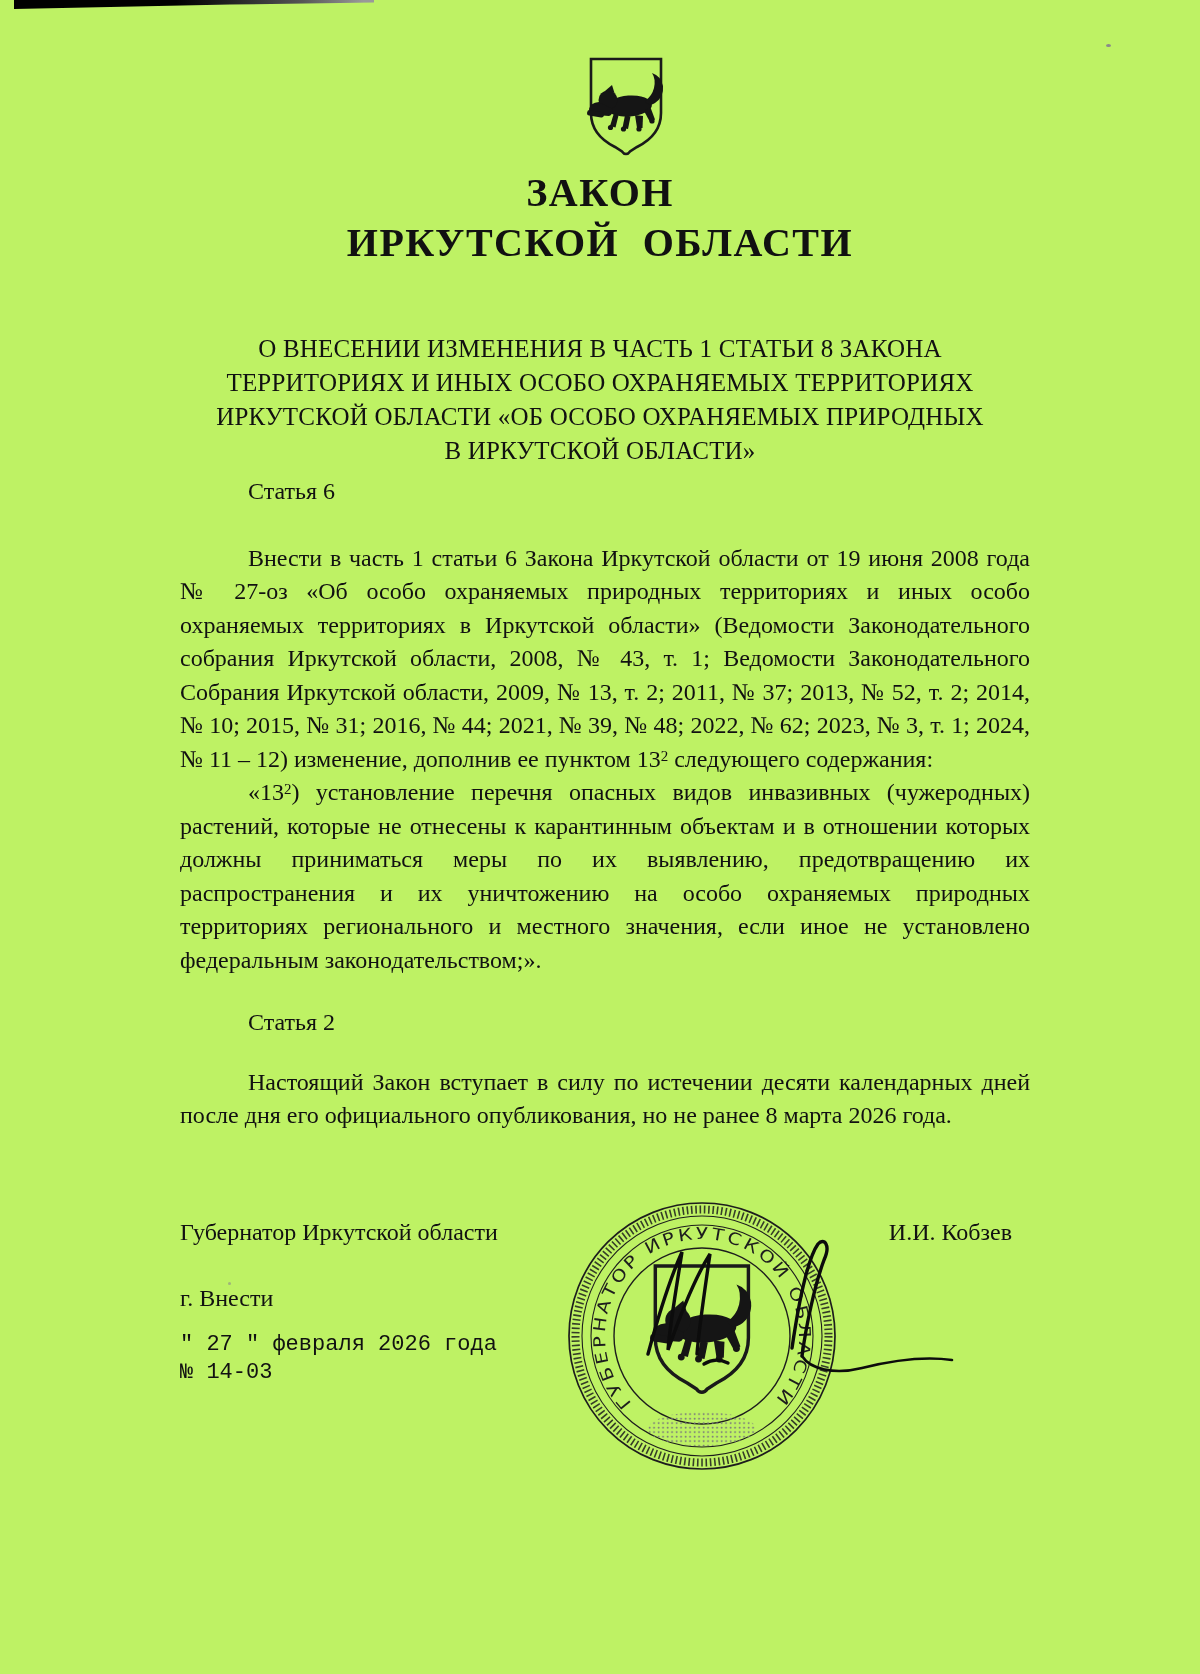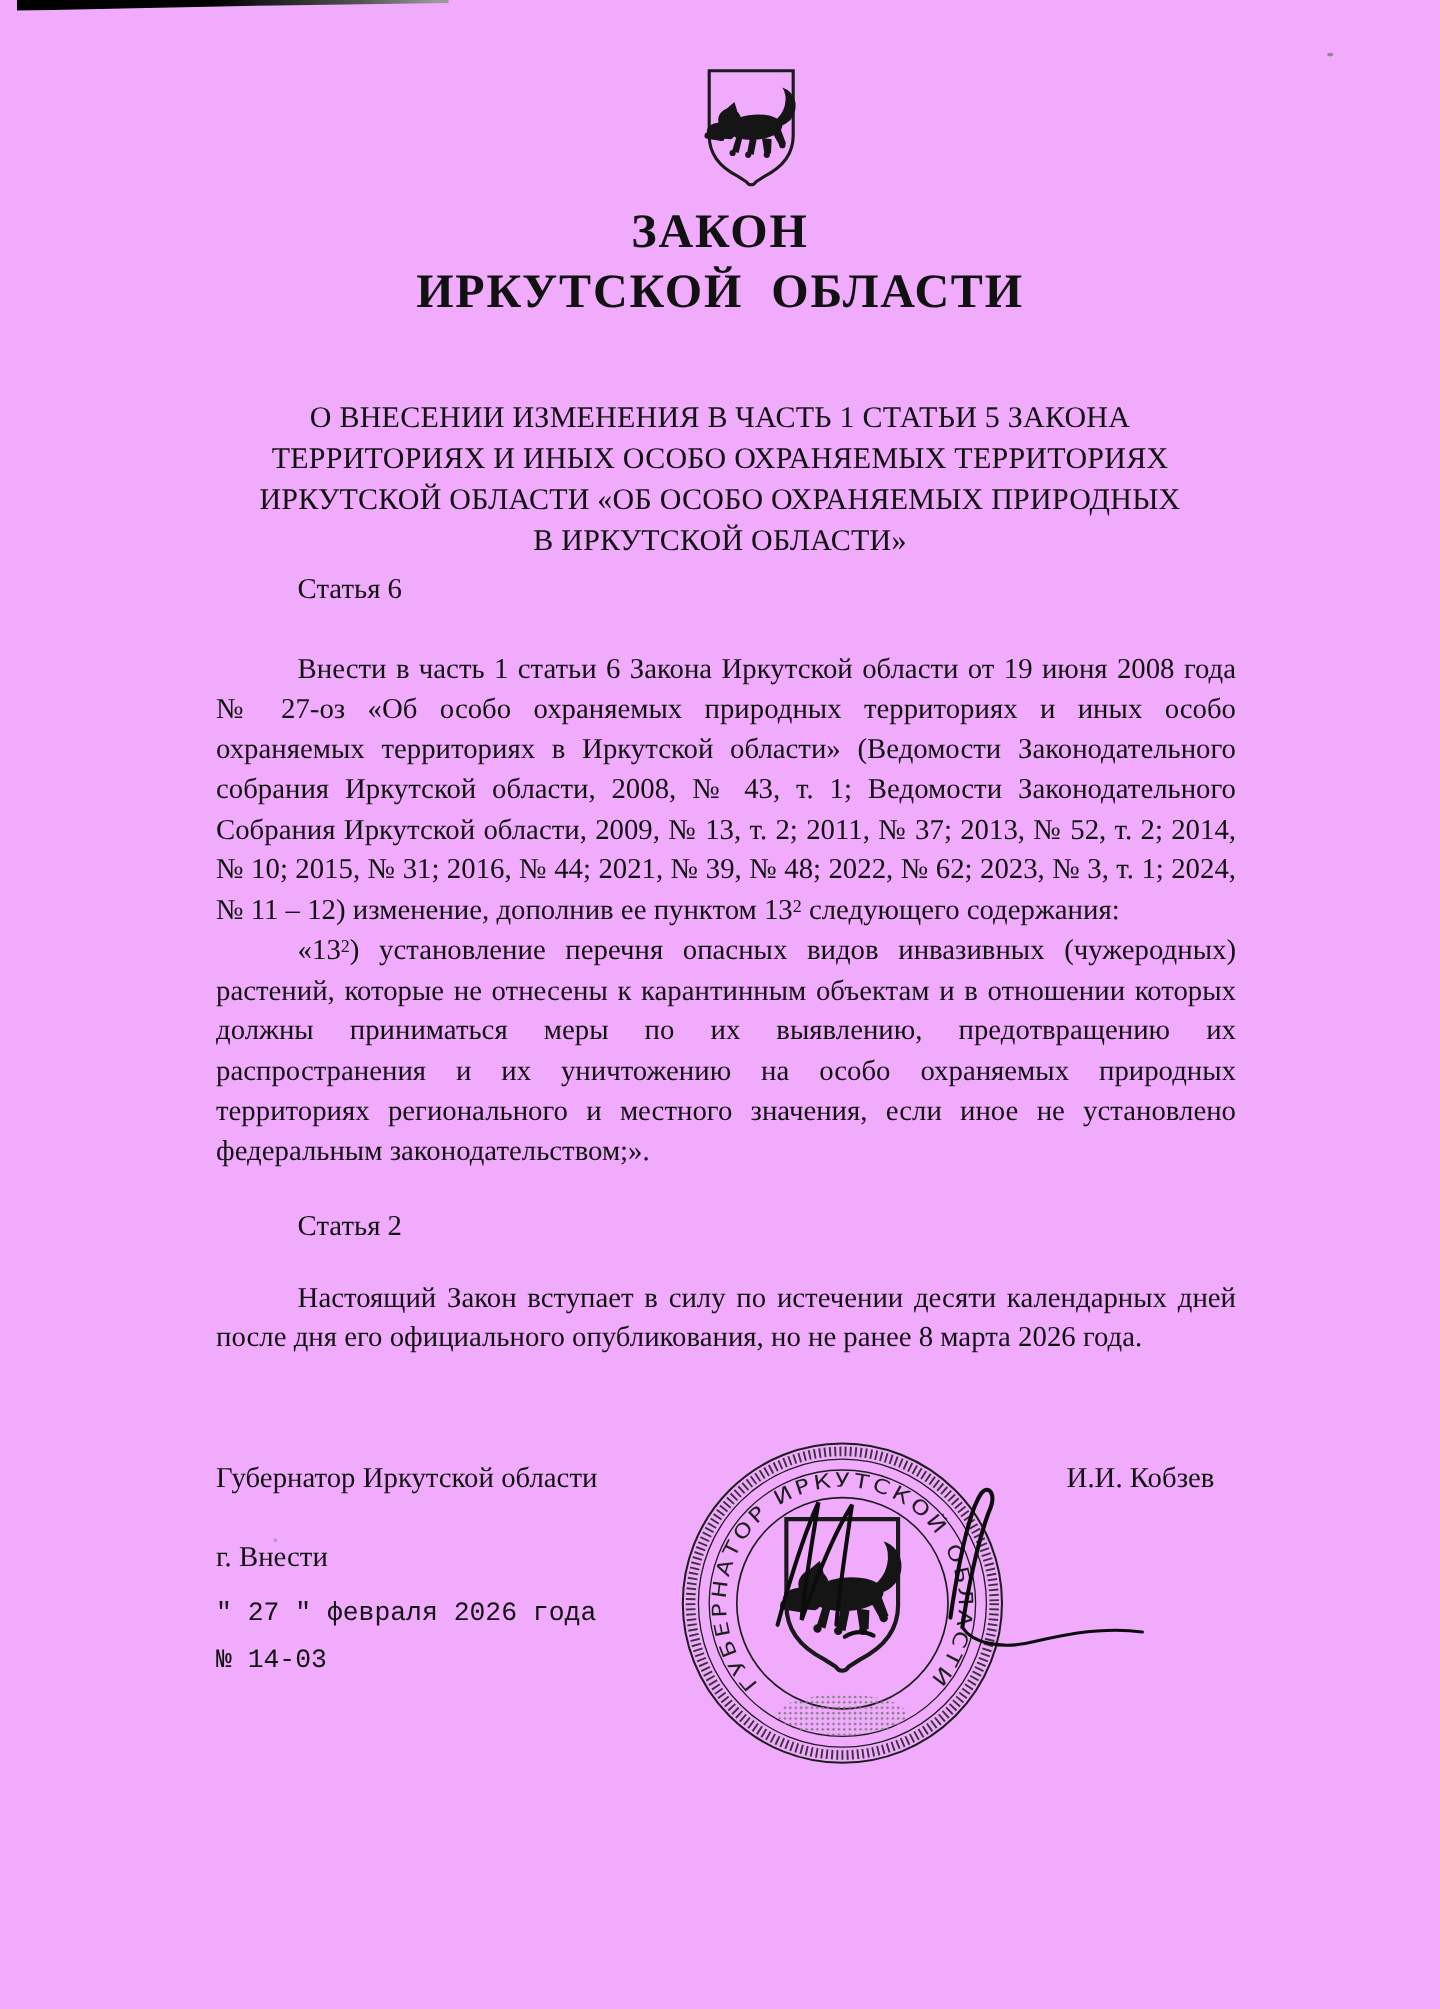--- a/index.html
+++ b/index.html
@@ -1,19 +1,19 @@
 <!DOCTYPE html>
 <html><head>
 <meta charset="utf-8">
 <style>
   html,body{margin:0;padding:0;background:#e8e8e8;}
   .page{
     position:relative;
     width:1200px;height:1674px;
-    background:#f0abfc;
+    background:#bef264;
     margin:0 auto;
     overflow:hidden;
     font-family:"Liberation Serif", serif;
     color:#111;
   }
   
   .scan-streak{
     position:absolute;left:14px;top:0;width:360px;height:9px;
     background:linear-gradient(to right,#000 0 45%,#222 60%,#555 80%,#999 97%);
     clip-path:polygon(0 0,100% 0,100% 28%,60% 50%,30% 75%,0 100%);
@@ -54,21 +54,21 @@
     display:flex;justify-content:space-between;align-items:baseline;
     margin-top:83px;
   }
   .sig-name{margin-right:18px;}
   .city-line{margin-top:33px;}
   .mono-line{
     font-family:"Liberation Mono", monospace;
     font-size:22px;line-height:26px;letter-spacing:0;
   }
   .date-line{margin-top:16px;}
-  .number-line{margin-top:13px;}
+  .number-line{margin-top:2px;}
 
   
   .stamp-svg{position:absolute;left:558px;top:1192px;width:288px;height:288px;z-index:2;}
   .signature-svg{position:absolute;left:618px;top:1236px;width:340px;height:155px;z-index:3;}
 </style>
 </head>
 <body>
 
 <div class="page">
 
@@ -101,21 +101,21 @@
     </defs>
     <use href="#shield-shape"></use>
   </svg>
 
   <div class="title-block">
     <div class="title-line">ЗАКОН</div>
     <div class="title-line">ИРКУТСКОЙ ОБЛАСТИ</div>
   </div>
 
   <div class="subject-block">
-    <div class="subject-line">О ВНЕСЕНИИ ИЗМЕНЕНИЯ В ЧАСТЬ 1 СТАТЬИ 5 ЗАКОНА</div>
+    <div class="subject-line">О ВНЕСЕНИИ ИЗМЕНЕНИЯ В ЧАСТЬ 1 СТАТЬИ 8 ЗАКОНА</div>
     <div class="subject-line">ТЕРРИТОРИЯХ И ИНЫХ ОСОБО ОХРАНЯЕМЫХ ТЕРРИТОРИЯХ</div>
     <div class="subject-line">ИРКУТСКОЙ ОБЛАСТИ «ОБ ОСОБО ОХРАНЯЕМЫХ ПРИРОДНЫХ</div>
     <div class="subject-line">В ИРКУТСКОЙ ОБЛАСТИ»</div>
   </div>
 
   <div class="column">
 
     <p class="article-label">Статья 6</p>
 
     <p class="para first"><span>Внести в часть 1 статьи 6 Закона Иркутской области от 19 июня 2008 года № 27-оз «Об особо охраняемых природных территориях и иных особо охраняемых территориях в Иркутской области» (Ведомости Законодательного собрания Иркутской области, 2008, № 43, т. 1; Ведомости Законодательного Собрания Иркутской области, 2009, № 13, т. 2; 2011, № 37; 2013, № 52, т. 2; 2014, № 10; 2015, № 31; 2016, № 44; 2021, № 39, № 48; 2022, № 62; 2023, № 3, т. 1; 2024, № 11 – 12) изменение, дополнив ее пунктом 13</span><sup>2</sup><span> следующего содержания:</span></p>

